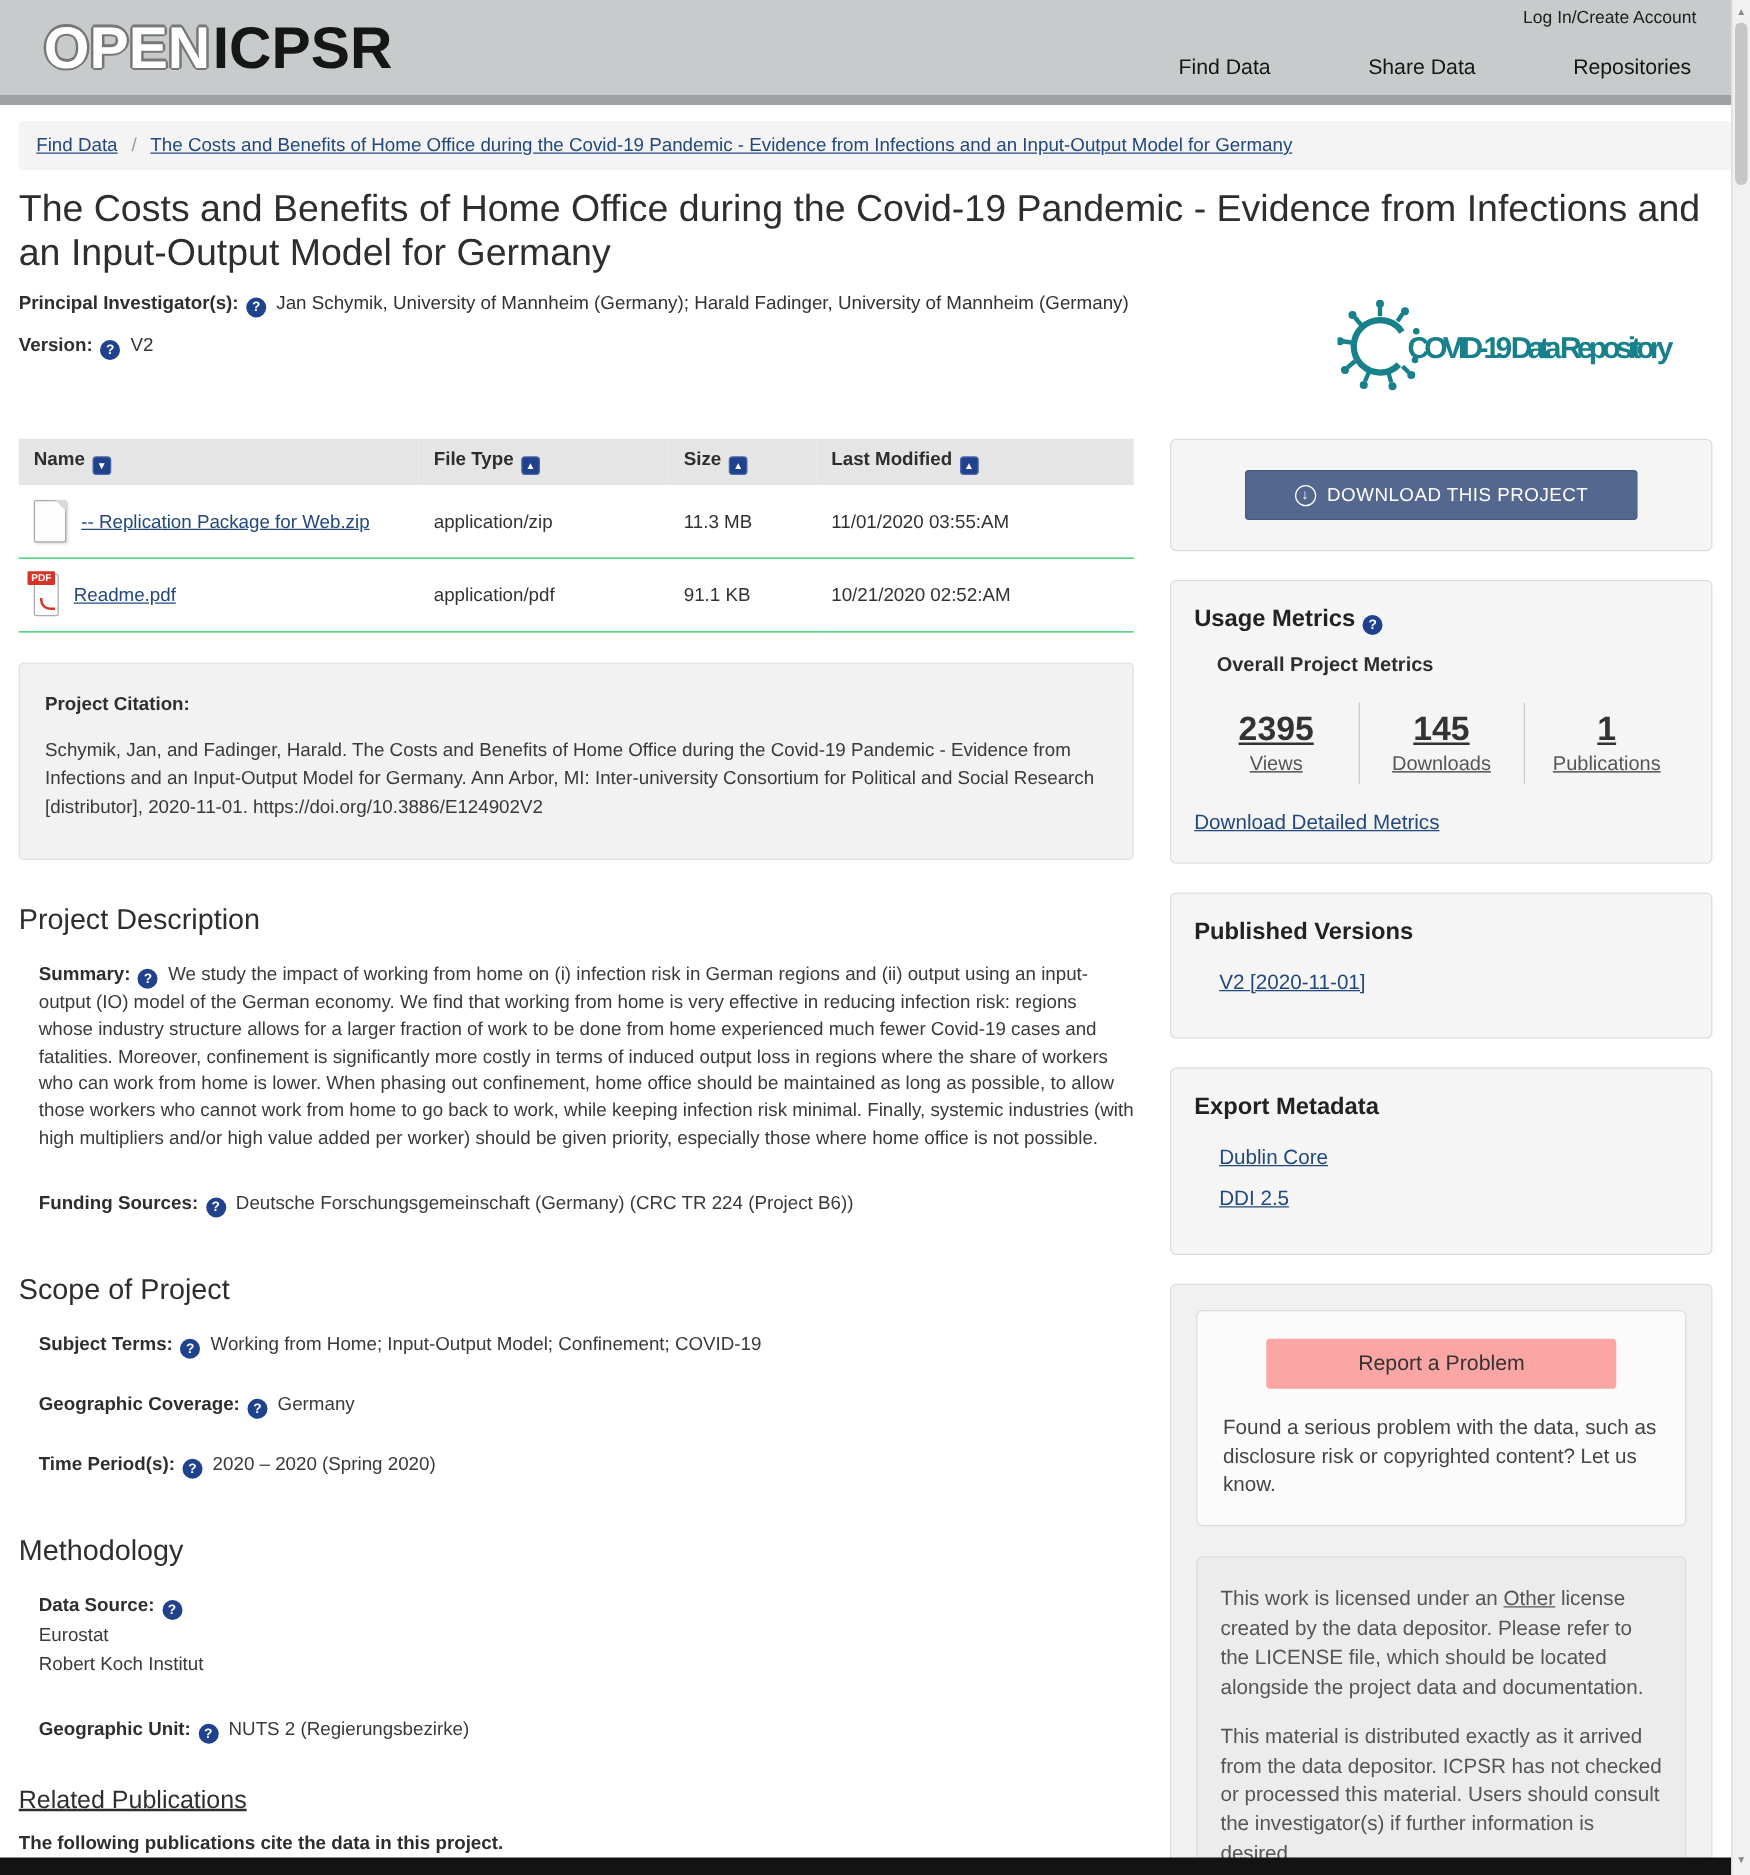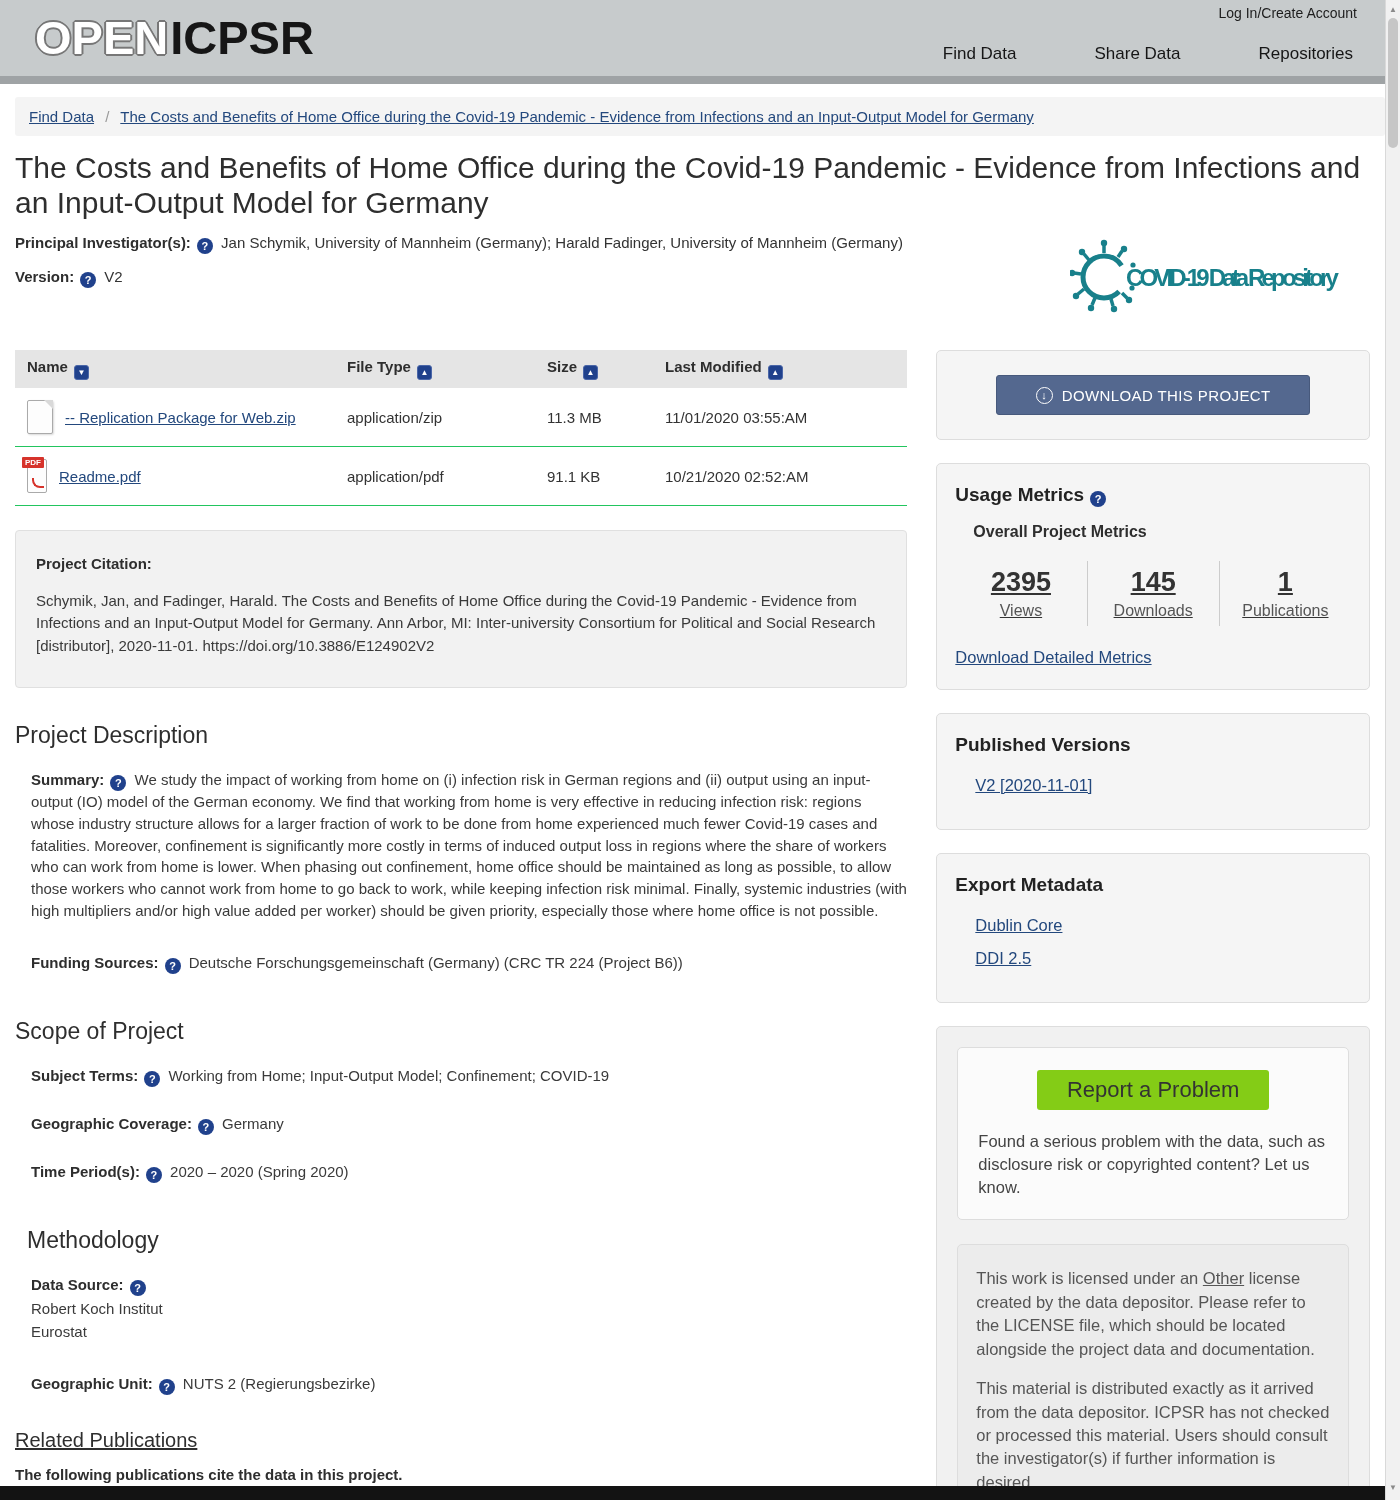--- a/index.html
+++ b/index.html
@@ -81,21 +81,21 @@
   .stat + .stat { border-left:1px solid #ccc; }
   .stat-value { font-size:27px; font-weight:bold; color:#333; }
   .stat-label { font-size:16px; color:#555; margin-top:4px; }
   .side-link { font-size:16.5px; display:inline-block; }
   .vers-card, .export-card { padding:20px 18px 26px; }
   .side-head { font-size:19px; font-weight:bold; color:#222; margin-bottom:14px; }
   .side-links { margin-left:20px; }
   .side-links .side-link { display:inline-block; margin:6px 0 8px; }
   .report-outer { background:#f1f1f1; border:1px solid #ddd; border-radius:5px; padding:20px; }
   .inner-card { background:#fbfbfb; border:1px solid #ddd; border-radius:5px; padding:20px; }
-  .report-btn { display:block; width:232px; height:40px; margin:2px auto 20px; background:#84cc16; border:none; border-radius:3px; font-size:22px; color:#333; font-family:inherit; cursor:pointer; }
+  .report-btn { display:block; width:280px; height:40px; margin:2px auto 20px; background:#fca5a5; border:none; border-radius:3px; font-size:17px; color:#333; font-family:inherit; cursor:pointer; }
   .report-text { font-size:16.5px; color:#444; line-height:1.4; }
   .license-card { margin-top:24px; background:#ececec; border:1px solid #ddd; border-radius:5px; padding:22px 18px 34px; font-size:16.5px; color:#555; line-height:1.42; }
   .license-card p + p { margin-top:16px; }
 
   
   .footer { position:absolute; left:0; bottom:0; width:1385px; height:14px; background:#131313; }
 </style>
 </head>
 <body>
 
@@ -230,25 +230,25 @@
         </div>
         <div class="field" style="margin-top:26px;">
           <span class="flabel">Geographic Coverage:</span><span class="qicon">?</span>
           <span>Germany</span>
         </div>
         <div class="field" style="margin-top:26px;">
           <span class="flabel">Time Period(s):</span><span class="qicon">?</span>
           <span>2020 – 2020 (Spring 2020)</span>
         </div>
 
-        <h2 class="section" style="margin-top:44px;margin-left:12px;">Methodology</h2>
+        <h2 class="section" style="margin-top:44px;">Methodology</h2>
         <div class="field">
           <span class="flabel">Data Source:</span><span class="qicon">?</span>
+          <div class="src-line">Eurostat</div>
           <div class="src-line">Robert Koch Institut</div>
-          <div class="src-line">Eurostat</div>
         </div>
         <div class="field" style="margin-top:30px;">
           <span class="flabel">Geographic Unit:</span><span class="qicon">?</span>
           <span>NUTS 2 (Regierungsbezirke)</span>
         </div>
 
         <h2 class="section small" style="text-decoration:underline;">Related Publications</h2>
         <div class="pub-intro">The following publications cite the data in this project.</div>
 
       </div>

